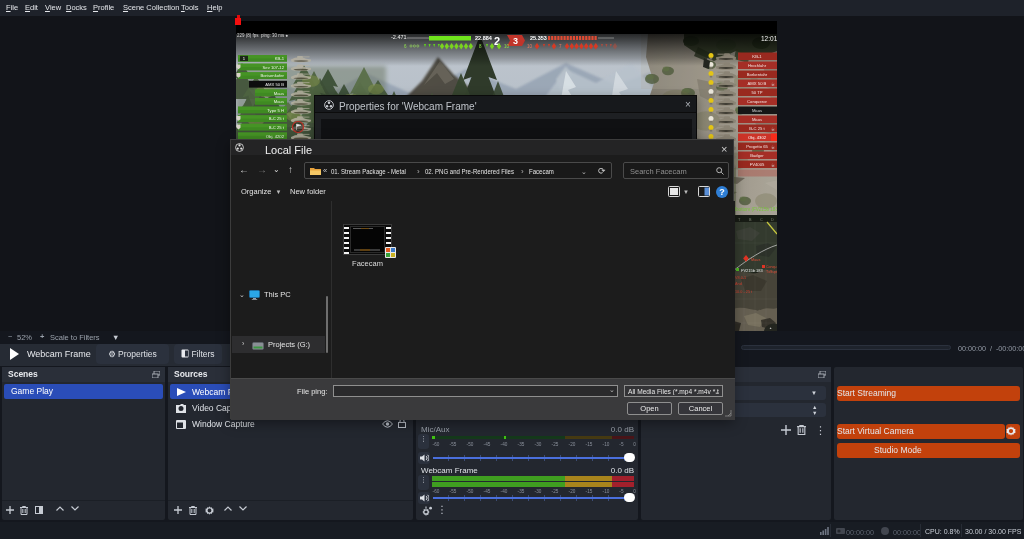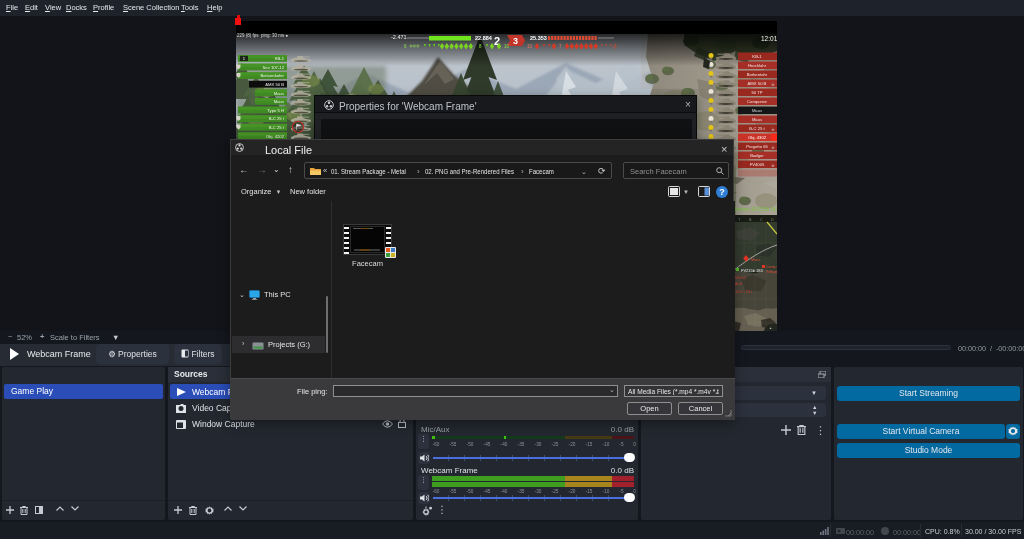--- a/index.html
+++ b/index.html
@@ -18,21 +18,21 @@
   
   #toolrow { left:0; top:344px; width:1024px; height:22px; background:#14171e; }
   .tbtn { position:absolute; background:#2b313d; border-radius:4px; color:#dfe2e7; font-size:8.5px; text-align:center; }
   
   .panel { position:absolute; top:367px; height:153px; background:#23272f; border-radius:2px; }
   .phead { position:absolute; left:0; top:0; right:0; height:15px; background:#2a2f39; color:#e8eaee; font-size:8.5px; font-weight:bold; line-height:15px; padding-left:6px; }
   .phicon { position:absolute; right:5px; top:4px; width:8px; height:7px; opacity:.75; }
   
   #statusbar { left:0; top:522px; width:1024px; height:17px; background:#181c23; color:#868d99; font-size:7.5px; }
   #statusbar .sep { position:absolute; top:2px; width:1px; height:13px; background:#272c35; }
-  .cbtn { position:absolute; left:3px; width:183px; height:15px; background:#0369a1; border-radius:3px; color:#e4e7ec; font-size:8.5px; line-height:15px; text-align:center; }
+  .cbtn { position:absolute; left:3px; width:183px; height:15px; background:#c2410c; border-radius:3px; color:#e4e7ec; font-size:8.5px; line-height:15px; }
   .ptool { position:absolute; left:0; bottom:0; right:0; height:20px; border-top:1px solid #1b1f26; color:#c6cbd3; }
   .ptool svg { position:absolute; top:5px; }
   .meterscale { position:absolute; width:204px; display:flex; justify-content:space-between; font-size:5.5px; color:#8b919c; white-space:nowrap; }
   .meterscale i { font-style:normal; transform:scale(0.85,1); }
   .vol-line { height:2px; background:#4a6fdd; }
   .vol-ticks { position:absolute; width:192px; height:6px; background:repeating-linear-gradient(90deg, transparent 0 15px, #3c4c74 15px 16px); }
   .vol-handle { width:11px; height:9px; background:#fff; border-radius:4.5px; }
   .thickmeter { width:202px; height:5px; background:linear-gradient(90deg,#3f9e20 0 66%,#a8841c 66% 89%,#a2202c 89% 100%); }
   .navarrow { color:#d8d8d8; font-size:10px; }
   .bcsep { color:#b0b0b0; font-size:8px; }
@@ -634,20 +634,24 @@
   <div class="tbtn" style="left:96px; top:0px; width:73px; height:20px; line-height:20px;">⚙ Properties</div>
   <div class="tbtn" style="left:174px; top:0px; width:48px; height:20px; line-height:20px;"><svg style="vertical-align:-1px; margin-right:2px;" width="8" height="9" viewBox="0 0 8 9">
         <rect x="0.5" y="0.5" width="7" height="8" rx="1" fill="#e8eaee"></rect>
         <rect x="4" y="1.5" width="3" height="6" fill="#2b313d"></rect>
       </svg>Filters</div>
   <div class="abs" style="left:741px; top:1px; width:210px; height:5px; background:#1e232c; border:1px solid #2b313d; border-radius:2.5px;"></div>
   <span class="abs" style="left:958px; top:0px; color:#9299a4; font-size:7.2px;">00:00:00&nbsp; /&nbsp; -00:00:00</span>
 </div>
 
 <div class="panel" id="p-scenes" style="left:2px; width:163px;">
+  <div class="phead">Scenes<svg class="phicon" viewBox="0 0 8 7">
+        <rect x="2" y="0" width="6" height="4" fill="none" stroke="#cbd0d8"></rect>
+        <rect x="0" y="3" width="6" height="4" fill="#2a2f39" stroke="#cbd0d8"></rect>
+      </svg></div>
   <div class="abs" style="left:2px; top:17px; width:159px; height:15px; background:#2a4db8; border-radius:2px; color:#fff; font-size:8.5px; line-height:15px; padding-left:7px;">Game Play</div>
   <div class="ptool">
     <svg style="left:4px;" width="8" height="8" viewBox="0 0 8 8">
         <path d="M4 0 L4 8 M0 4 L8 4" stroke="#c6cbd3" stroke-width="1.3"></path>
       </svg>
     <svg style="left:18px;" width="8" height="9" viewBox="0 0 8 9">
         <path d="M0 1.5 L8 1.5 M2.5 1.5 L2.5 0.5 L5.5 0.5 L5.5 1.5 M1 1.5 L1 8.5 L7 8.5 L7 1.5 M2.8 3 L2.8 7 M5.2 3 L5.2 7" stroke="#c6cbd3" stroke-width="1" fill="none"></path>
       </svg>
     <svg style="left:33px;" width="8" height="8" viewBox="0 0 8 8">
         <rect x="0.5" y="0.5" width="7" height="7" fill="none" stroke="#c6cbd3"></rect>
@@ -795,21 +799,21 @@
     </svg>
   <span class="abs" style="left:174px; top:57px; color:#c6cbd3; font-size:11px;">⋮</span>
 </div>
 
 <div class="panel" id="p-controls" style="left:834px; width:189px;">
   <div class="cbtn" style="top:19px;">Start Streaming</div>
   <div class="cbtn" style="top:57px; width:168px;">Start Virtual Camera</div>
   <div class="cbtn" style="top:57px; left:172px; width:14px;"><svg width="10" height="10" viewBox="0 0 16 16" style="margin-top:2px;">
         <path d="M8 4.6 A3.4 3.4 0 1 1 8 11.4 A3.4 3.4 0 1 1 8 4.6 M8 0.5 L9.2 2.8 L11.8 2 L12.6 4.4 L15.2 4.8 L14.6 7.4 L16 8 L14.6 8.6 L15.2 11.2 L12.6 11.6 L11.8 14 L9.2 13.2 L8 15.5 L6.8 13.2 L4.2 14 L3.4 11.6 L0.8 11.2 L1.4 8.6 L0 8 L1.4 7.4 L0.8 4.8 L3.4 4.4 L4.2 2 L6.8 2.8 Z" fill="#e8eaee" fill-rule="evenodd"></path>
       </svg></div>
-  <div class="cbtn" style="top:76px;">Studio Mode</div>
+  <div class="cbtn" style="top:76px;padding-left:37px;">Studio Mode</div>
 </div>
 
 <div class="abs" id="statusbar">
   <svg class="abs" style="left:820px; top:5px;" width="9" height="8" viewBox="0 0 9 8">
       <rect x="0" y="5" width="1.6" height="3" fill="#6f7683"></rect>
       <rect x="2.4" y="3.5" width="1.6" height="4.5" fill="#6f7683"></rect>
       <rect x="4.8" y="2" width="1.6" height="6" fill="#6f7683"></rect>
       <rect x="7.2" y="0" width="1.6" height="8" fill="#6f7683"></rect>
     </svg>
   <div class="sep" style="left:830px;"></div>

